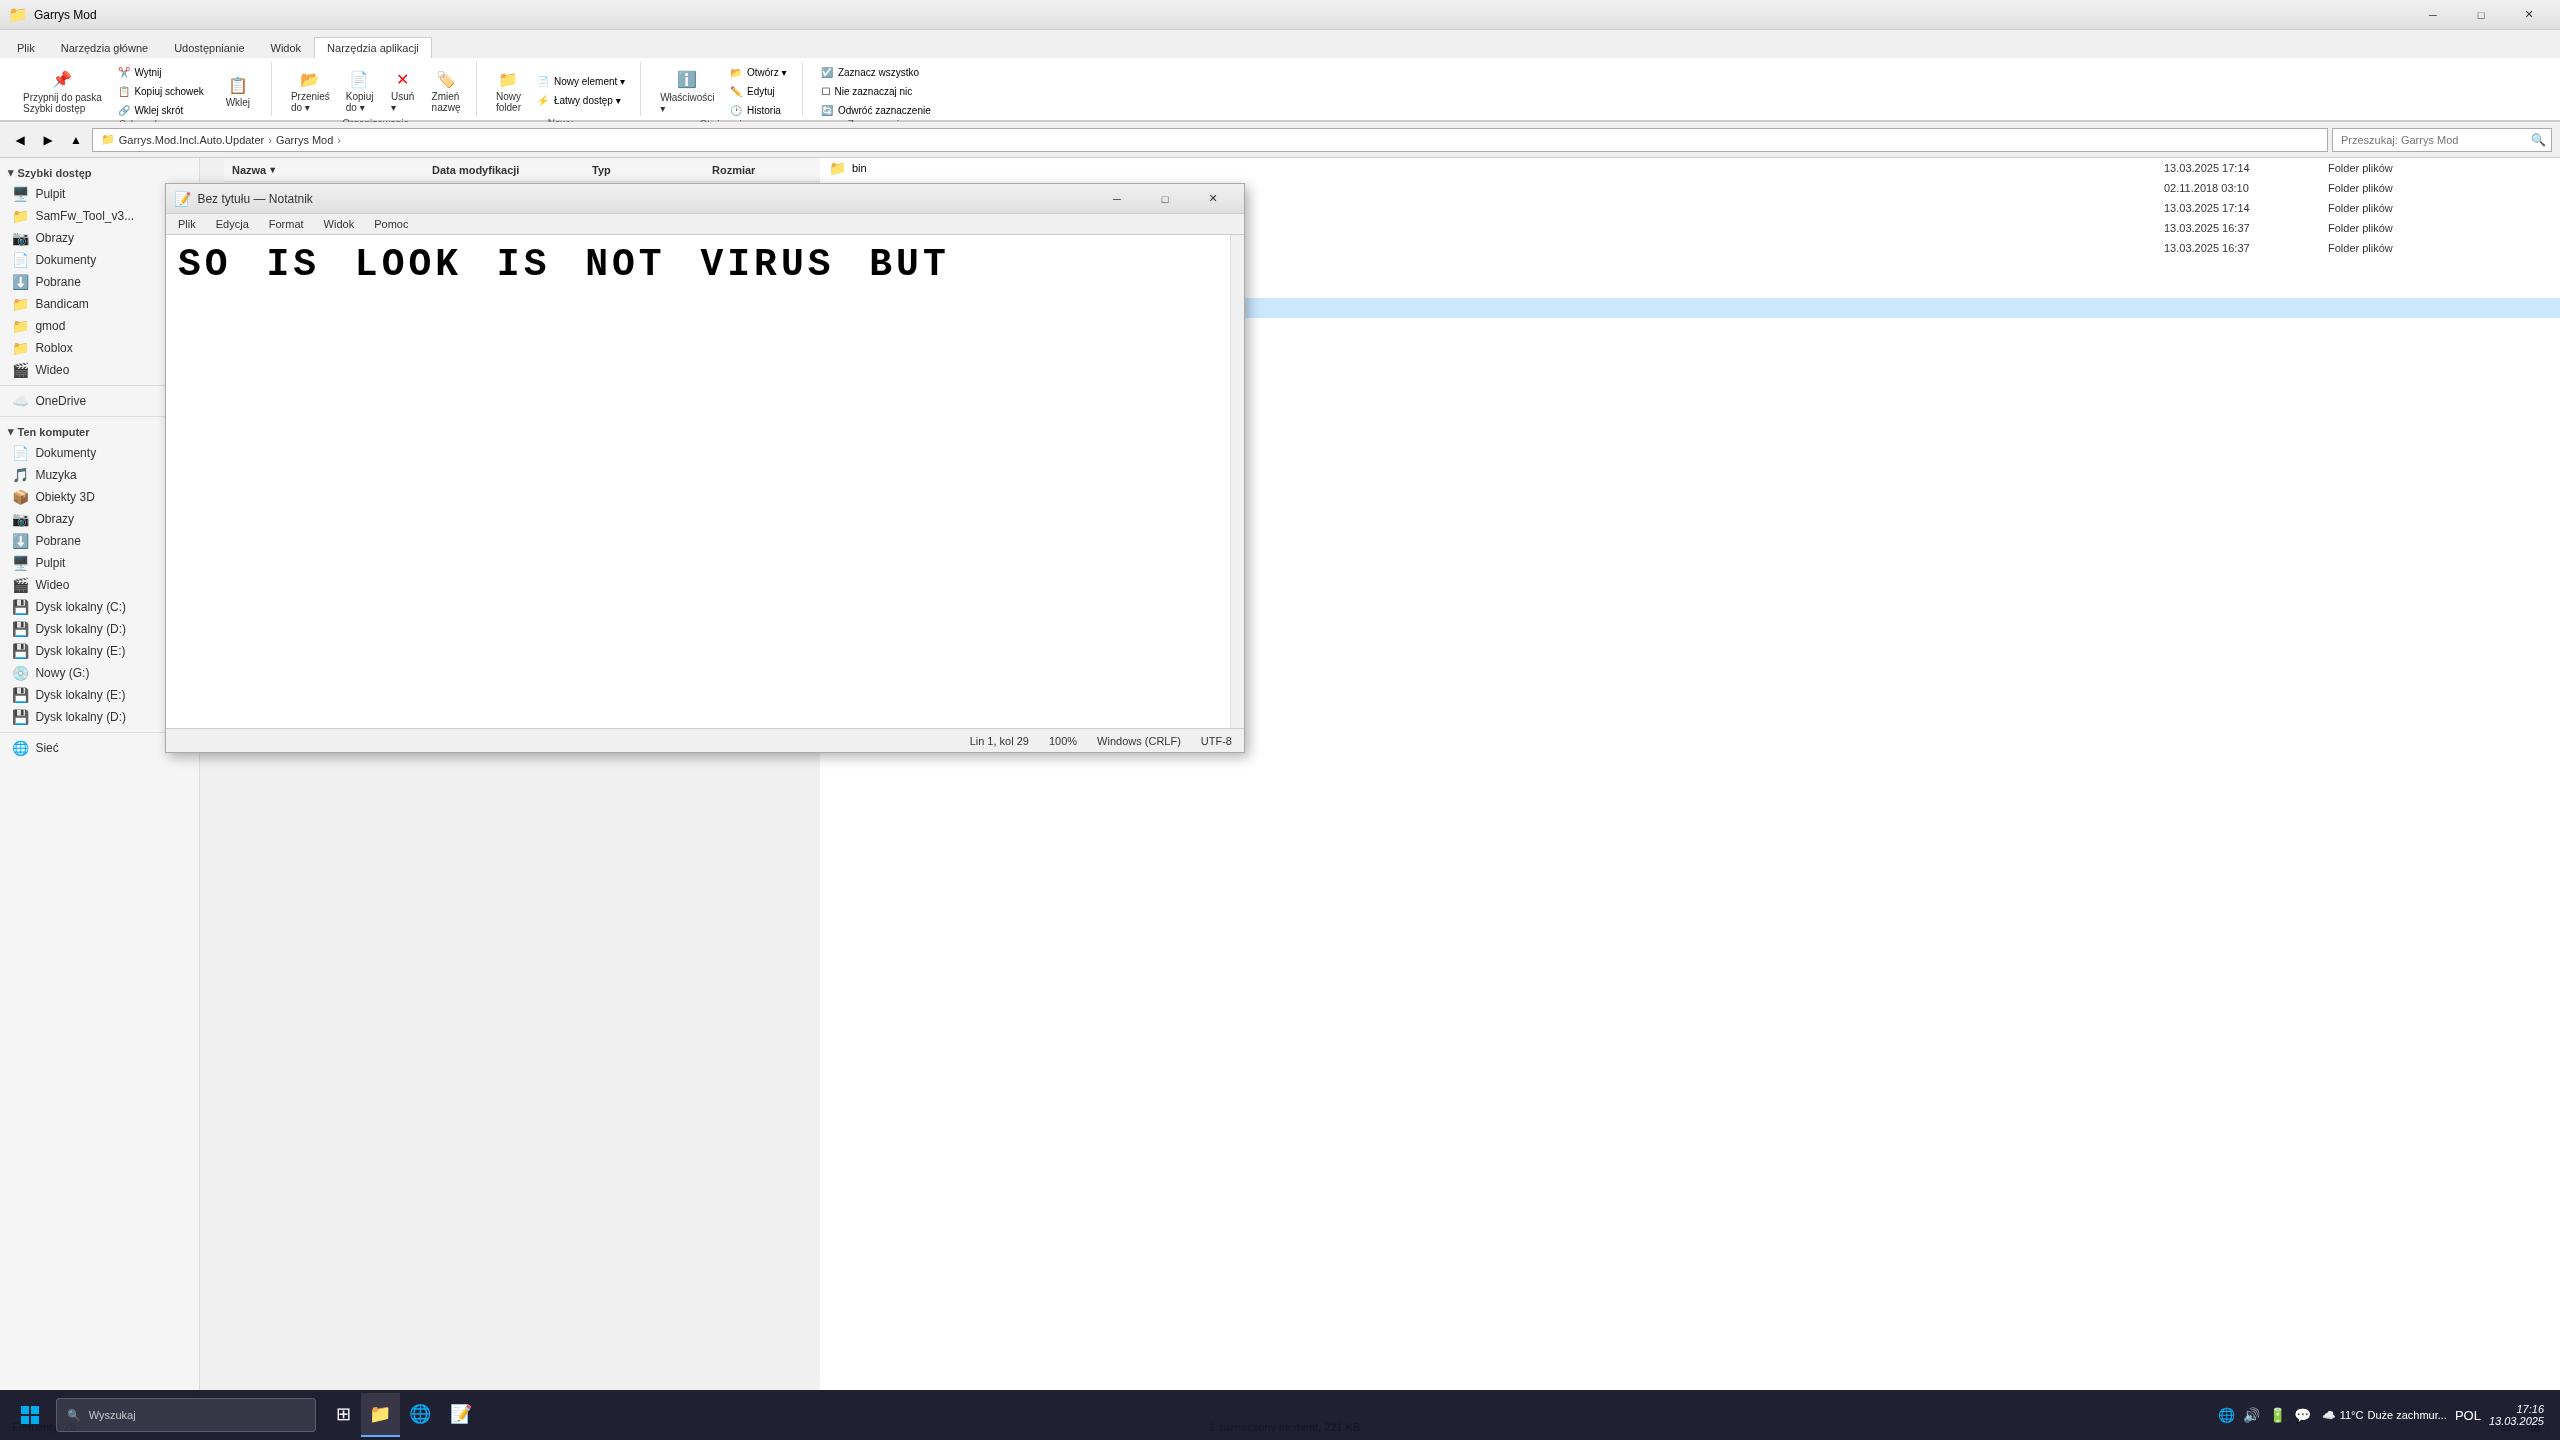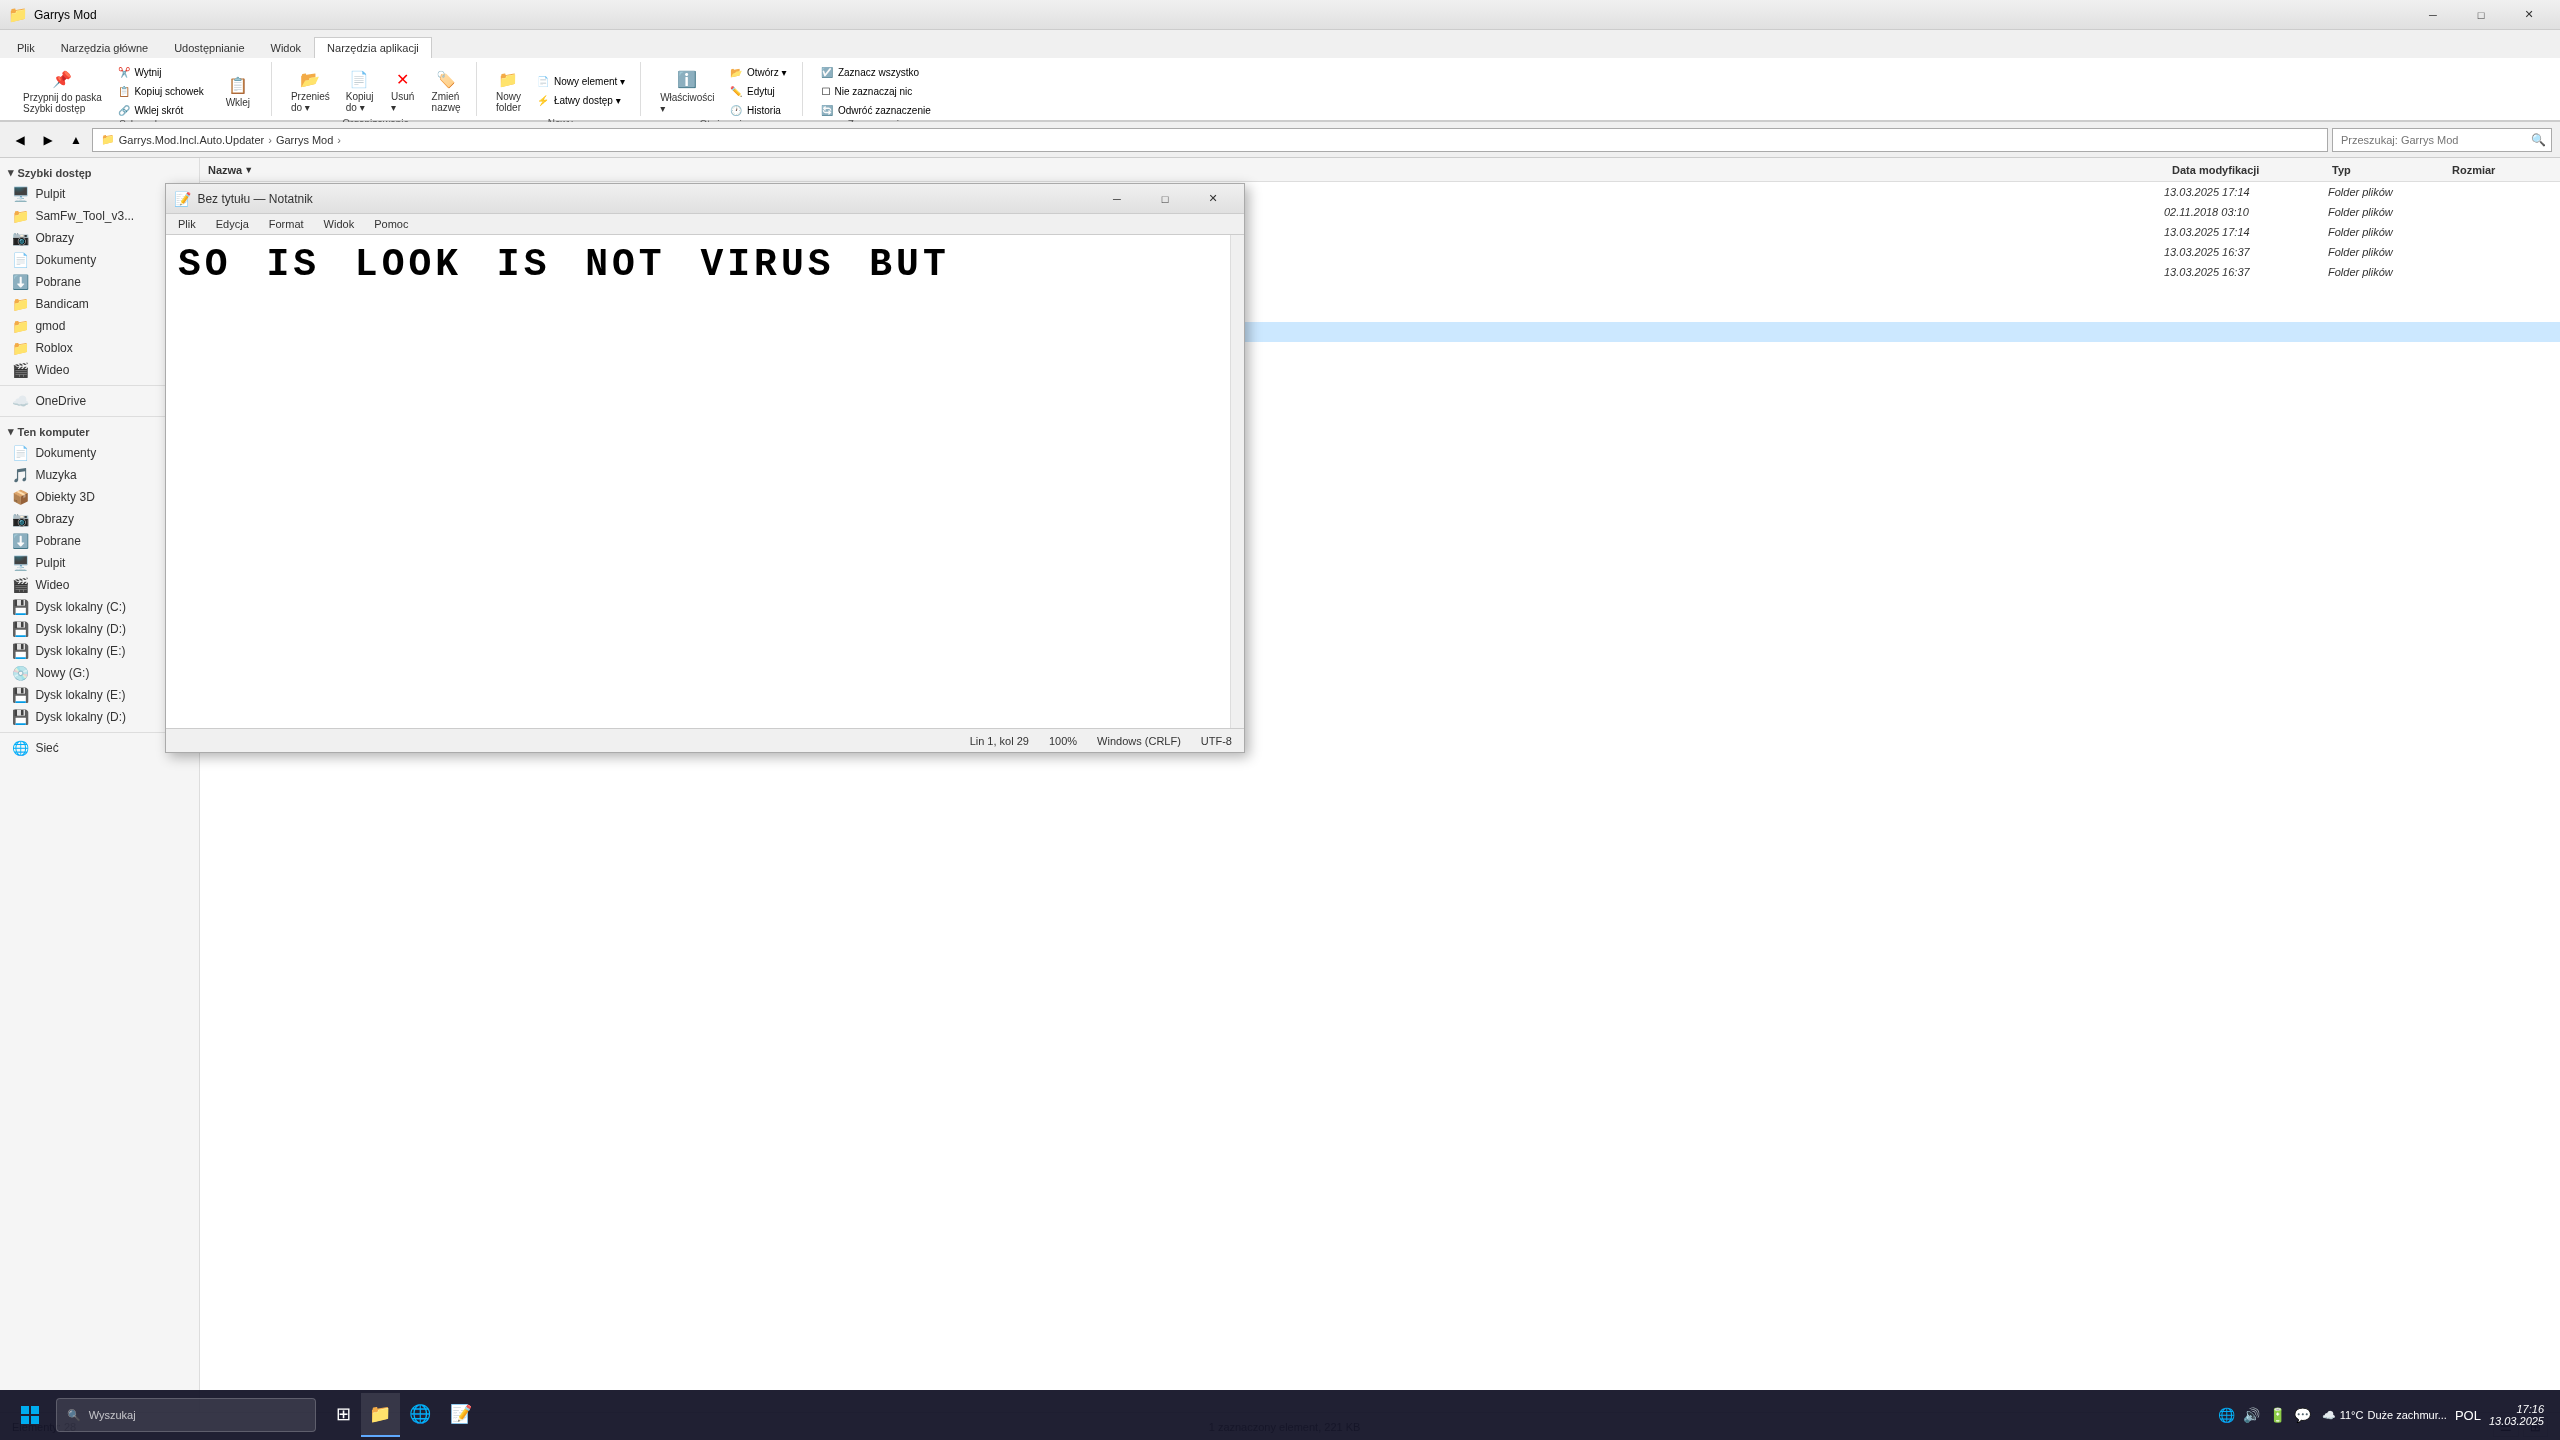--- a/index.html
+++ b/index.html
@@ -235,21 +235,20 @@
       height: 1px;
       background: #ddd;
       margin: 4px 0;
     }
 
     
     .file-list-area {
       flex: 1;
       overflow-y: auto;
       background: white;
-      font-style: italic;
     }
     .file-list-header {
       display: flex;
       align-items: center;
       padding: 2px 8px;
       background: #f5f5f5;
       border-bottom: 1px solid #ddd;
       font-size: 11px;
       color: #333;
       font-weight: bold;
@@ -464,22 +463,23 @@
       gap: 4px;
     }
     .tray-icon {
       font-size: 14px;
       cursor: pointer;
       padding: 2px;
     }
 
     .file-list-container {
       display: flex;
-      flex-direction: column;
+      flex-direction: row;
       flex: 1;
+      margin-left: 24px;
     }
   </style>
 </head>
 <body>
 
 <div class="explorer-window">
 
   <div class="title-bar">
     <div class="title-bar-left">
       <span style="font-size:16px;">📁</span>

